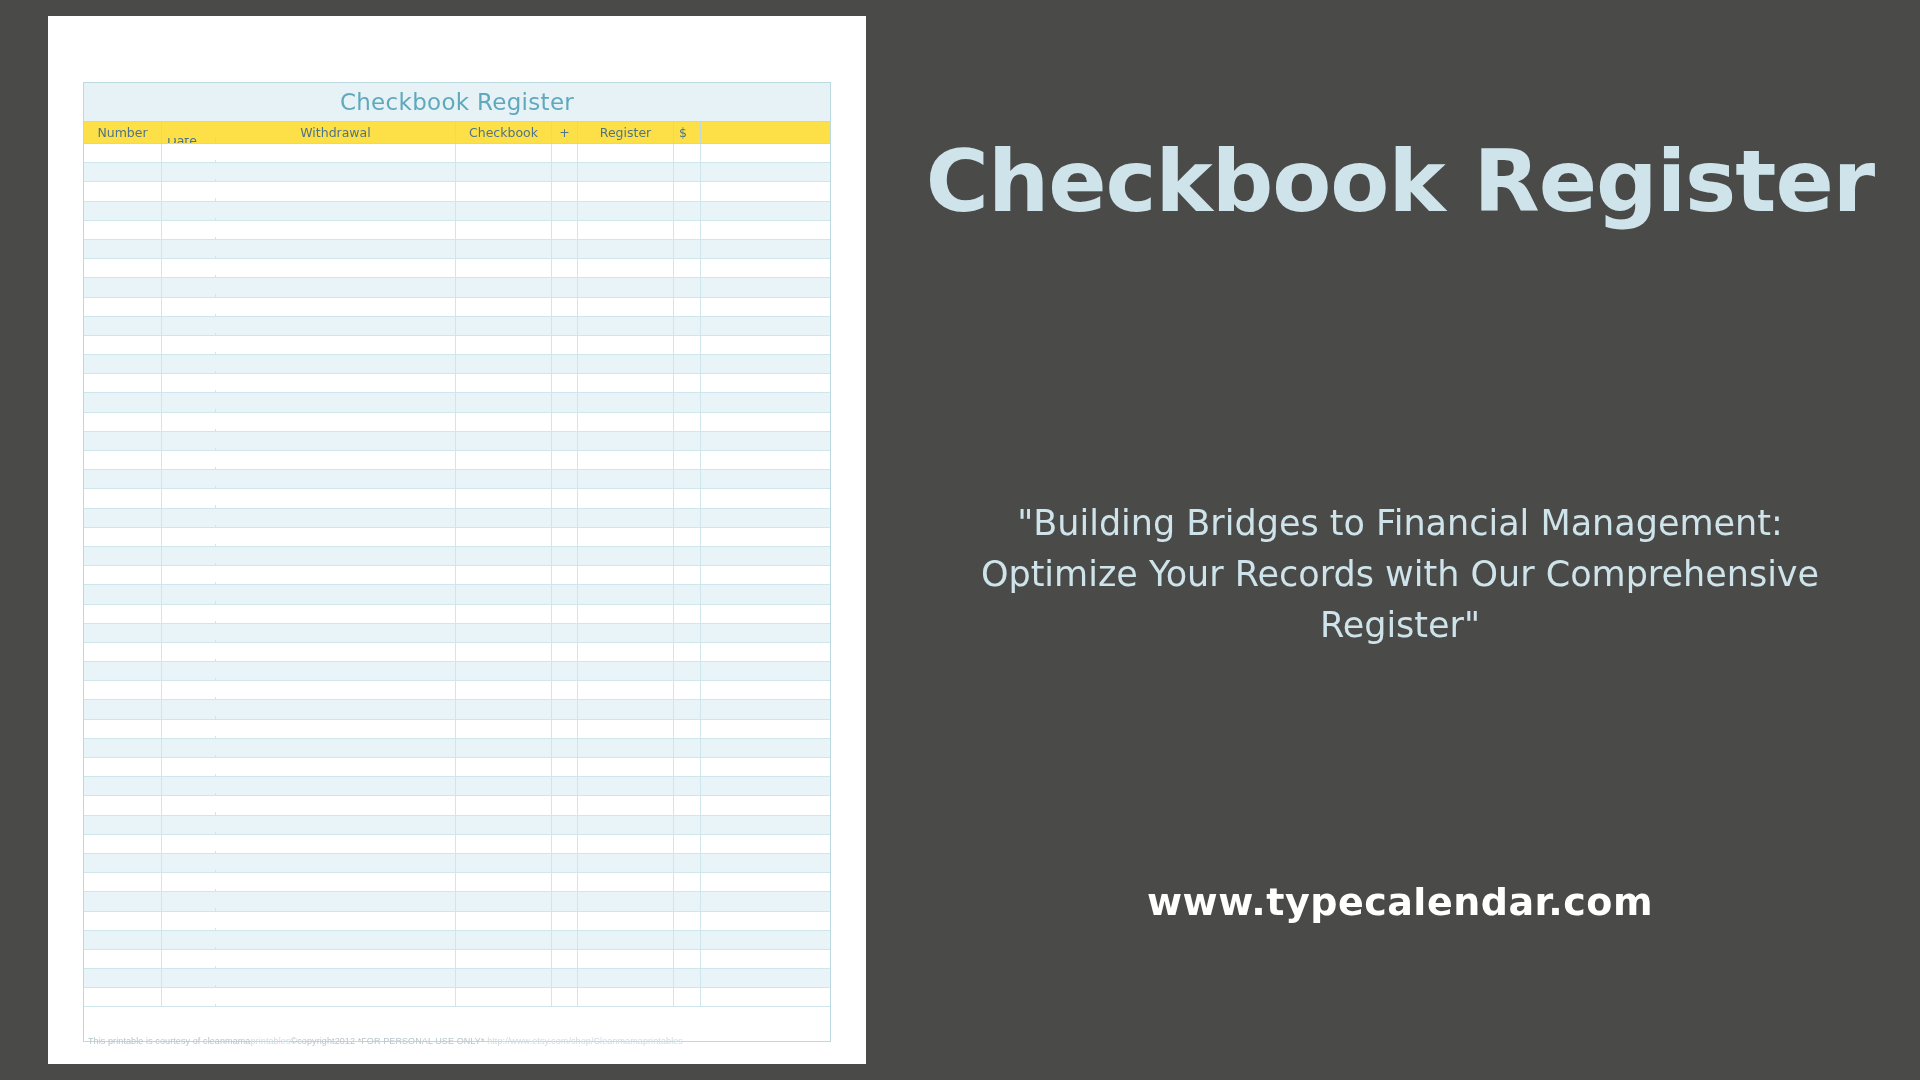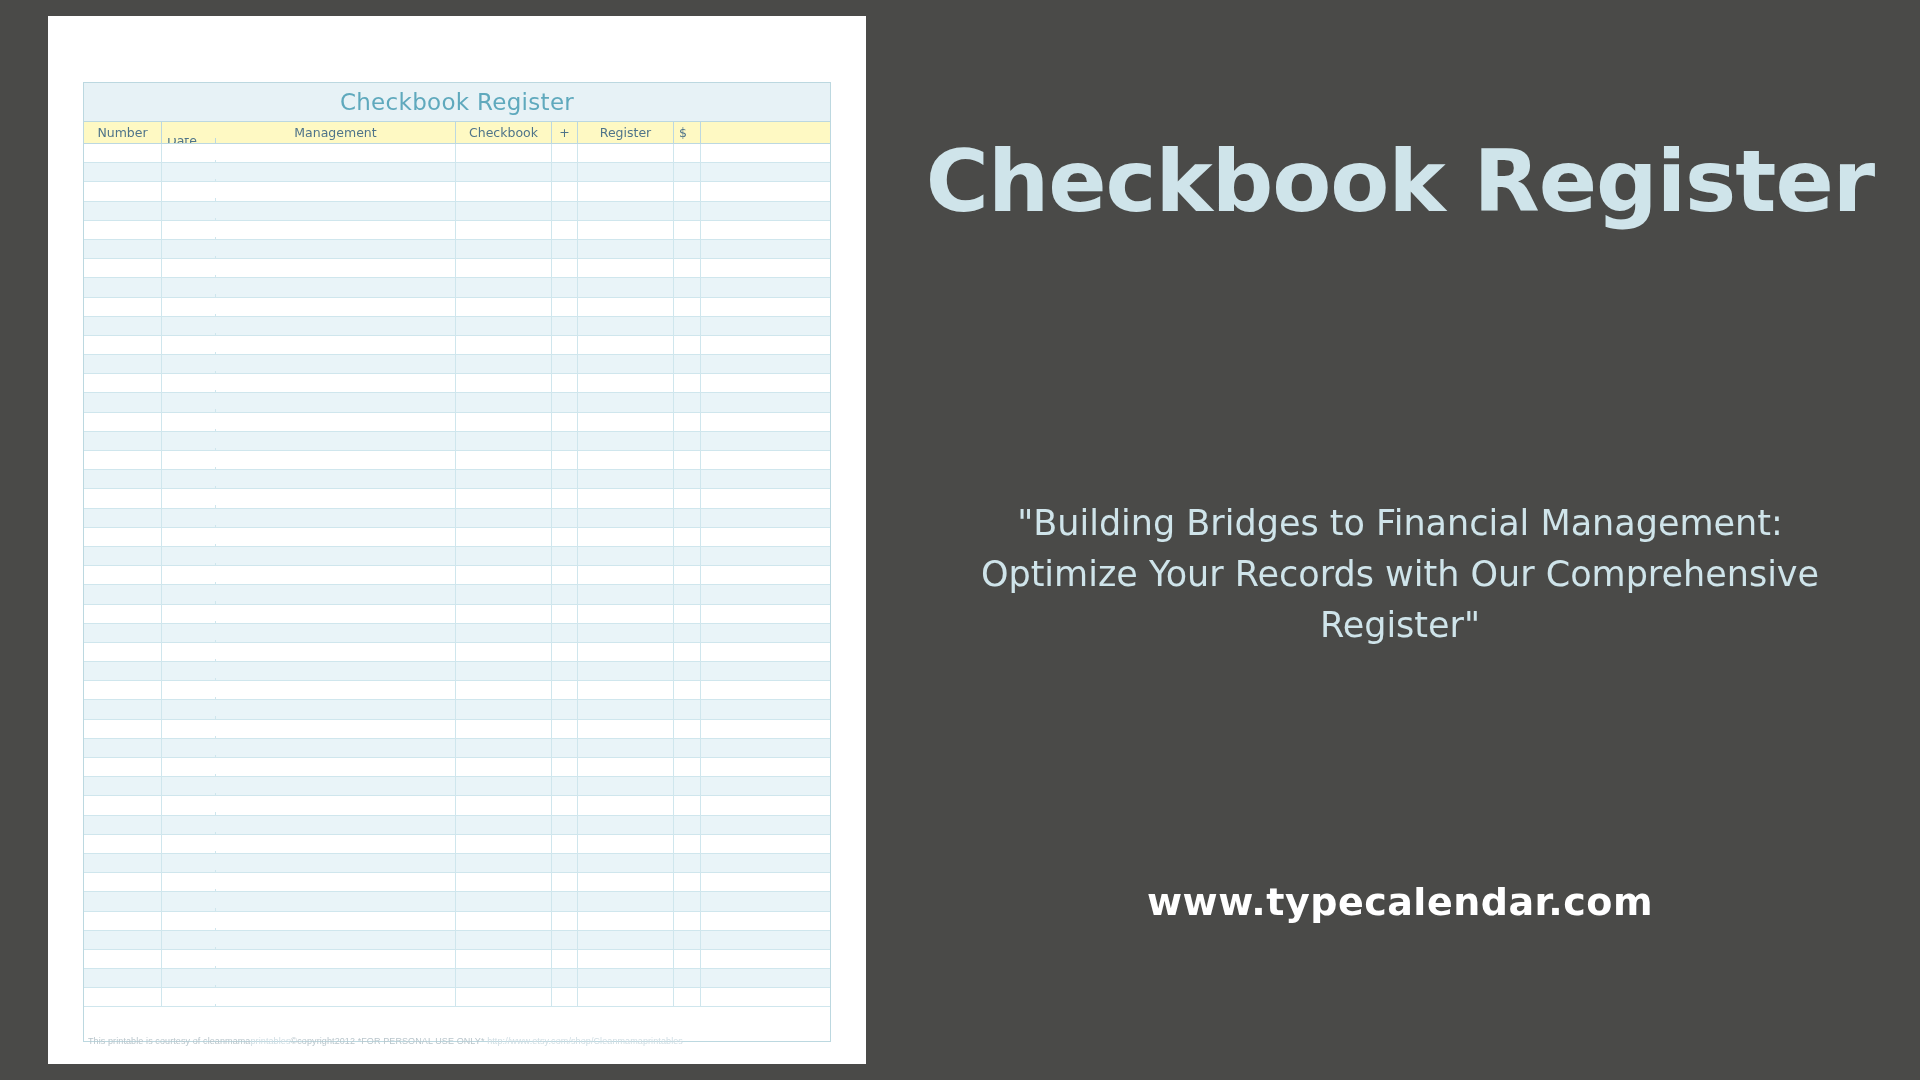--- a/index.html
+++ b/index.html
@@ -51,21 +51,21 @@
     color: #5fa9bd;
     font-size: 23px;
     font-family: "DejaVu Sans", sans-serif;
     letter-spacing: 0.3px;
   }
 
   
   .reg-head {
     display: flex;
     height: 22px;
-    background: #fef9c3;
+    background: #fde047;
     border-bottom: 1px solid #bcd8e0;
     box-sizing: border-box;
     justify-content: center;
   }
   .reg-head .cell {
     border-right: 1px solid #bcd8e0;
     box-sizing: border-box;
     color: #4f748a;
     font-size: 12.5px;
     font-family: "DejaVu Sans", sans-serif;
@@ -174,21 +174,21 @@
 
   <div id="sheet">
 
     <div id="register">
 
       <div class="reg-title">Checkbook Register</div>
 
       <div class="reg-head">
         <div class="cell c-number">Number</div>
         <div class="cell c-date">Date</div>
-        <div class="cell c-transaction">Management</div>
+        <div class="cell c-transaction">Withdrawal</div>
         <div class="cell c-withdrawal">Checkbook</div>
         <div class="cell c-plus">+</div>
         <div class="cell c-deposit">Register</div>
         <div class="cell c-dollar">$</div>
         <div class="cell c-balance"></div>
       </div>
 
       <div class="reg-body" id="reg-body">
           <div class="reg-row">
             <div class="cell c-number"></div>

